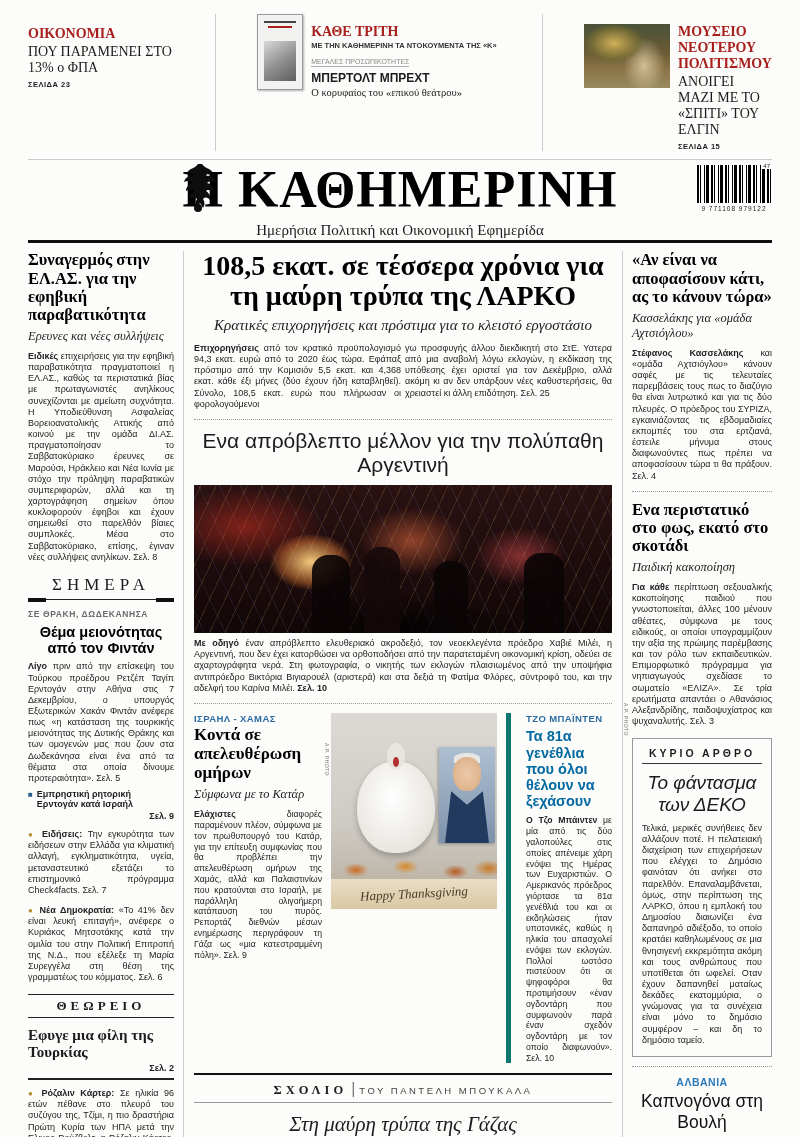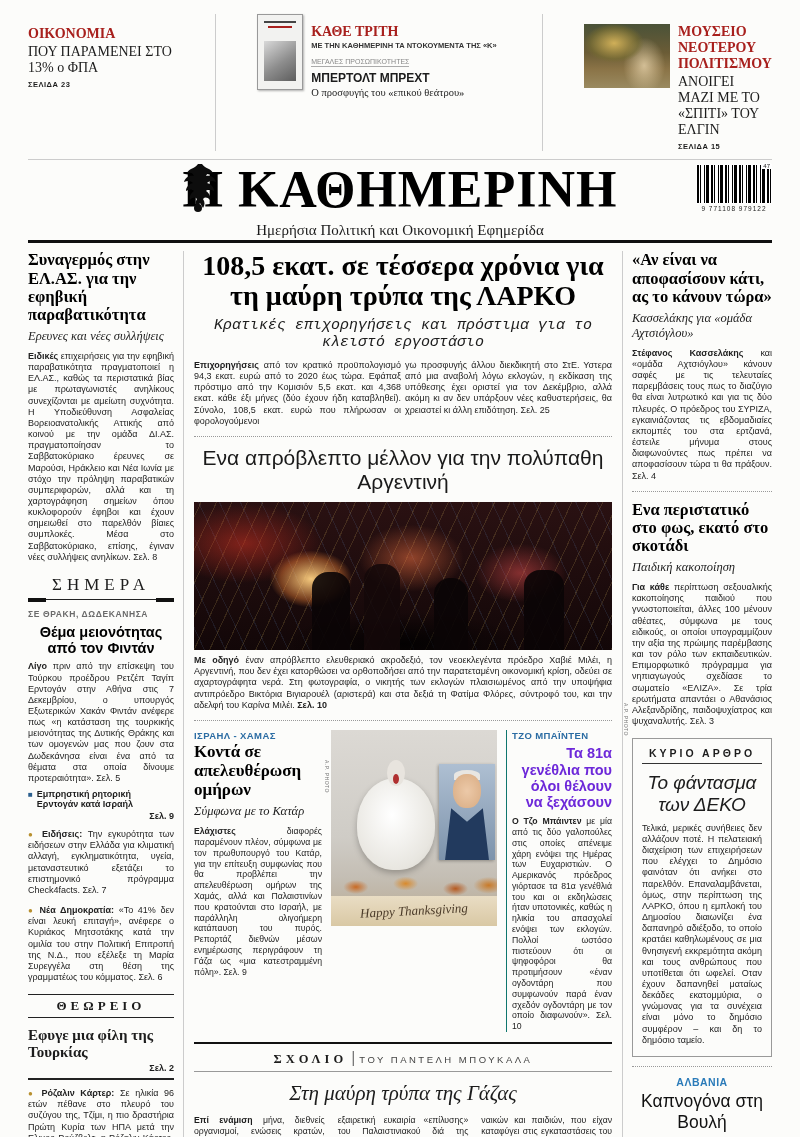--- a/index.html
+++ b/index.html
@@ -64,21 +64,21 @@
   .subitem .sq{color:#2b5f8e;font-size:8px;line-height:1.4;}
   .subitem-page{text-align:right;font-size:9px;font-weight:bold;margin-top:2px;}
   .news-item{font-size:9px;line-height:1.24;text-align:justify;margin-top:8px;color:#222;}
   .news-item .dot{color:#b8902f;font-size:8px;}
   .theoreio-label{font-family:"Liberation Serif",serif;font-size:13px;font-weight:bold;letter-spacing:4px;text-align:center;border-top:1px solid #222;border-bottom:1px solid #222;padding:3px 0;margin:11px 0 9px;}
   .theoreio-title{font-family:"Liberation Serif",serif;font-weight:bold;font-size:15px;line-height:1.1;}
   .theoreio-page{text-align:right;font-size:9px;font-weight:bold;margin:3px 0 5px;}
   .theoreio-rule{border-bottom:2px solid #222;margin-bottom:4px;}
   
   .lead-hl{font-family:"Liberation Serif",serif;font-weight:bold;font-size:28px;line-height:1.07;text-align:center;color:#000;}
-  .lead-sub{font-family:Liberation Mono, monospace;font-style:italic;font-size:15px;text-align:center;margin-top:6px;}
+  .lead-sub{font-family:Liberation Serif, serif;font-style:italic;font-size:15px;text-align:center;margin-top:6px;}
   .lead-body{display:flex;gap:4px;margin-top:9px;}
   .lead-body div{flex:1;font-size:9px;line-height:1.23;text-align:justify;}
   
   .arg-hl{font-size:21px;text-align:center;font-weight:normal;color:#1a1a1a;margin:1px 0 8px;}
   .photo-arg{height:148px;position:relative;background:
      radial-gradient(ellipse 55px 38px at 28% 52%,rgba(255,210,130,.95),rgba(255,140,60,.4) 55%,transparent 75%),
      radial-gradient(ellipse 75px 48px at 52% 38%,rgba(255,120,70,.5),transparent 70%),
      radial-gradient(ellipse 65px 42px at 78% 48%,rgba(255,90,90,.45),transparent 70%),
      radial-gradient(ellipse 110px 55px at 12% 28%,rgba(205,50,35,.55),transparent 72%),
      radial-gradient(ellipse 150px 40px at 50% 96%,rgba(0,0,0,.85),transparent 80%),
@@ -100,22 +100,22 @@
      radial-gradient(ellipse 18px 10px at 15% 50%,#c96a24,transparent 70%),
      radial-gradient(ellipse 18px 10px at 45% 40%,#d98a2c,transparent 70%),
      radial-gradient(ellipse 18px 10px at 75% 55%,#b65a20,transparent 70%),
      radial-gradient(ellipse 22px 12px at 95% 45%,#c97a28,transparent 70%);}
   .tk-banner{position:absolute;left:0;right:0;bottom:0;height:30px;background:linear-gradient(#e9ddc4,#d9c8a4);display:flex;align-items:center;justify-content:center;}
   .tk-script{font-family:"Liberation Serif",serif;font-style:italic;font-size:13px;color:#4a3a28;transform:rotate(-3deg);}
   .biden-inset{position:absolute;right:2px;top:34px;width:56px;height:96px;background:linear-gradient(#aebfd2,#7d93ab);box-shadow:-1px 1px 3px rgba(0,0,0,.3);}
   .biden-face{position:absolute;left:14px;top:10px;width:28px;height:34px;background:radial-gradient(#ecc9a8,#d8ab82);border-radius:46%;}
   .biden-hair{position:absolute;left:15px;top:6px;width:26px;height:10px;background:#e8e6e2;border-radius:50% 50% 0 0;}
   .biden-suit{position:absolute;left:6px;top:44px;width:44px;height:52px;background:#223a5e;clip-path:polygon(0 100%,14% 0,50% 26%,86% 0,100% 100%);}
-  .biden{flex:1;border-left:1px solid #0f766e;padding-left:5px;}
-  .biden-hl{font-weight:bold;font-size:14.5px;line-height:1.12;margin:4px 0 6px;color:#6d28d9;text-align:right;}
+  .biden{flex:1;border-left:5px solid #0f766e;padding-left:15px;}
+  .biden-hl{font-weight:bold;font-size:14.5px;line-height:1.12;margin:4px 0 6px;color:#0369a1;}
   .body-xs{font-size:8.7px;line-height:1.24;text-align:justify;color:#222;}
   
   .scholio{margin-top:10px;border-top:2px solid #111;padding-top:5px;}
   .sch-head{text-align:center;border-bottom:1px solid #999;padding-bottom:4px;}
   .sch-label{font-family:"Liberation Serif",serif;font-weight:bold;font-size:12.5px;letter-spacing:4px;}
   .sch-sep{color:#777;margin:0 4px;}
   .sch-byline{font-family:Liberation Sans, sans-serif;font-size:9.5px;letter-spacing:2.5px;color:#444;}
   .sch-hl{font-family:"Liberation Serif",serif;font-style:italic;font-size:21px;text-align:center;margin:9px 0;}
   .sch-cols{display:flex;gap:13px;}
   .sch-cols div{flex:1;font-size:8.7px;line-height:1.23;text-align:justify;}
@@ -150,21 +150,21 @@
       <div class="bookcover">
             <span class="tl"></span>
             <span class="tl2"></span>
             <span class="port"></span>
           </div>
       <div class="txt">
         <div class="promo-kicker">ΚΑΘΕ ΤΡΙΤΗ</div>
         <div class="promo-line1">ΜΕ ΤΗΝ ΚΑΘΗΜΕΡΙΝΗ ΤΑ ΝΤΟΚΟΥΜΕΝΤΑ ΤΗΣ «Κ»</div>
         <div><span class="promo-line2">ΜΕΓΑΛΕΣ ΠΡΟΣΩΠΙΚΟΤΗΤΕΣ</span></div>
         <div class="promo-name">ΜΠΕΡΤΟΛΤ ΜΠΡΕΧΤ</div>
-        <div class="promo-sub">Ο προσφυγής του «επικού θεάτρου»</div>
+        <div class="promo-sub">Ο κορυφαίος του «επικού θεάτρου»</div>
       </div>
     </div>
     <div class="vdiv"></div>
     <div class="promo-right">
       <div class="musphoto"></div>
       <div>
         <div class="promo-kicker">ΜΟΥΣΕΙΟ ΝΕΟΤΕΡΟΥ ΠΟΛΙΤΙΣΜΟΥ</div>
         <div class="promo-title">ΑΝΟΙΓΕΙ ΜΑΖΙ ΜΕ ΤΟ «ΣΠΙΤΙ» ΤΟΥ ΕΛΓΙΝ</div>
         <div class="promo-page">ΣΕΛΙΔΑ 15</div>
       </div>

